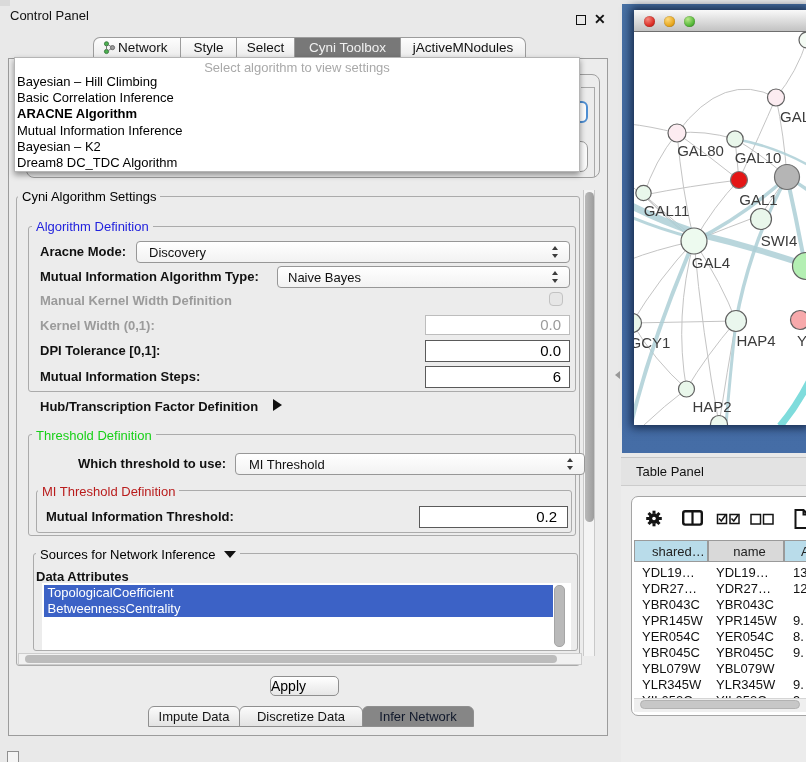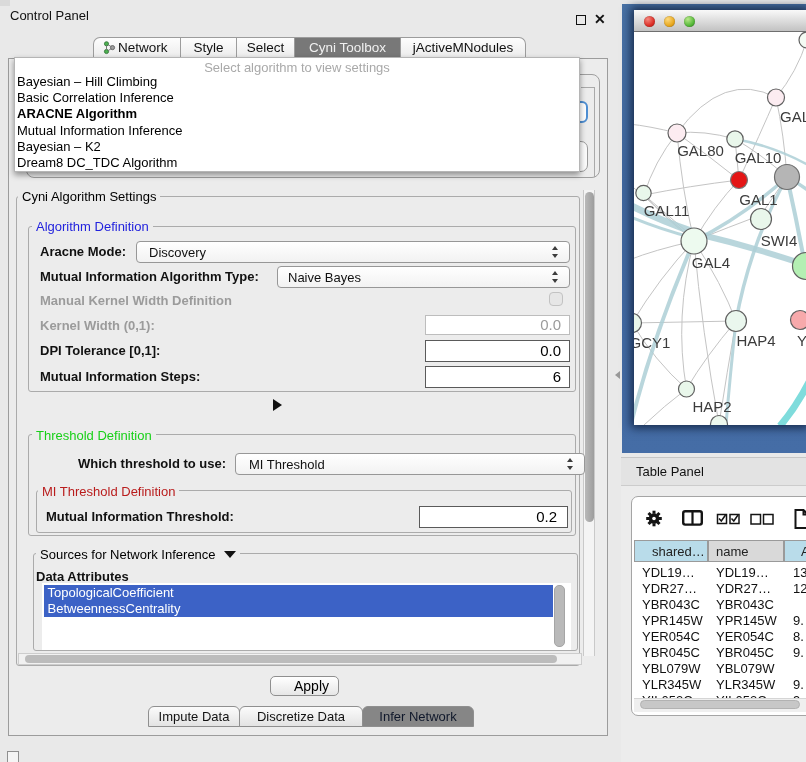--- a/index.html
+++ b/index.html
@@ -69,20 +69,21 @@
     </div>
 <div class="abs t13 b gray" style="left:40px;top:294px">Manual Kernel Width Definition</div>
 <div class="abs" style="left:549px;top:292px;width:14px;height:14px;border-radius:4px;background:#e6e6e6;border:1px solid #c2c2c2;box-sizing:border-box"></div>
 <div class="abs t13 b gray" style="left:40px;top:319px">Kernel Width (0,1):</div>
 <div class="field dis" style="left:425px;top:315px;width:145px;height:20px;line-height:18px">0.0</div>
 <div class="abs t13 b" style="left:40px;top:344px">DPI Tolerance [0,1]:</div>
 <div class="field" style="left:425px;top:340px;width:145px;height:22px;line-height:20px">0.0</div>
 <div class="abs t13 b" style="left:40px;top:370px">Mutual Information Steps:</div>
 <div class="field" style="left:425px;top:366px;width:145px;height:22px;line-height:20px">6</div>
 
+<div class="abs t13 b" style="left:40px;top:400px">Hub/Transcription Factor Definition</div>
 <div class="abs" style="left:273px;top:399px;width:0;height:0;border-left:9px solid #111;border-top:6.5px solid transparent;border-bottom:6.5px solid transparent"></div>
 
 <div class="grp" style="left:28px;top:434px;width:548px;height:102px"></div>
 <span class="glab" style="left:32px;top:429px;color:#18d018">Threshold Definition</span>
 <div class="abs t13 b" style="left:78px;top:457px">Which threshold to use:</div>
 <div class="combo" style="left:235px;top:453px;width:350px;height:22px">
       <span style="margin-left:13px">MI Threshold</span>
       <span class="carr"></span>
     </div>
 <div class="grp" style="left:36px;top:490px;width:536px;height:43px"></div>
@@ -97,21 +98,21 @@
   <div style="position:absolute;left:1.5px;top:1.5px;width:509px">
     <div class="lrow">TopologicalCoefficient</div>
     <div class="lrow">BetweennessCentrality</div>
   </div>
   <div style="position:absolute;left:512px;top:2px;width:11px;height:62px;border-radius:5px;background:#b9b9b9;border:1px solid #a5a5a5;box-sizing:border-box"></div>
 </div>
 
 <div class="abs" style="left:18px;top:653px;width:564px;height:12px;background:#f1f1f1;border:1px solid #cdcdcd;box-sizing:border-box"></div>
 <div class="abs" style="left:25px;top:655px;width:532px;height:8px;border-radius:4px;background:#bcbcbc"></div>
 
-<div class="abs" style="left:270px;top:676px;width:69px;height:20px;border:1px solid #8f8f8f;border-radius:5px;background:linear-gradient(#ffffff,#e6e6e6);box-sizing:border-box;text-align:right;font-size:14px;line-height:18px;color:#000;padding-right:9px">Apply</div>
+<div class="abs" style="left:270px;top:676px;width:69px;height:20px;border:1px solid #8f8f8f;border-radius:5px;background:linear-gradient(#ffffff,#e6e6e6);box-sizing:border-box;text-align:left;font-size:14px;line-height:18px;color:#000;padding-right:9px">Apply</div>
 
 <div class="btab" style="left:148px;width:92px">Impute Data</div>
 <div class="btab" style="left:239px;width:124px">Discretize Data</div>
 <div class="btab" style="left:362px;width:112px;background:#868686;color:#0f172a">Infer Network</div>
 
 <div class="abs" style="left:7px;top:751px;width:12px;height:14px;border:1.5px solid #909090;background:#f5f5f5;box-sizing:border-box"></div>
 
 <div class="abs" style="left:615px;top:371px;width:0;height:0;border-right:5px solid #999;border-top:4px solid transparent;border-bottom:4px solid transparent"></div>
 
 <div class="abs" style="left:14px;top:57px;width:566px;height:115px;background:#fff;border:1px solid #b5b5b5;box-sizing:border-box;box-shadow:0 3px 6px rgba(0,0,0,0.4)">
@@ -238,21 +239,21 @@
     <rect x="77.5" y="9.5" width="9" height="9"></rect>
         <path d="M79 13.5l2.3 2.5 4.2-6"></path>
     <rect x="90" y="9.5" width="9" height="9"></rect>
         <path d="M91.5 13.5l2.3 2.5 4.2-6"></path>
     <rect x="111" y="9.5" width="9.5" height="9.5"></rect>
     <rect x="123.5" y="9.5" width="9.5" height="9.5"></rect>
     <path d="M155.5 5h8l4.5 4.5V23h-12.5z M163.5 5v4.5h4.5" stroke-width="2"></path>
   </g>
 </svg>
 <div class="abs" style="left:634px;top:540px;width:74px;height:22px;background:#b9dcea;border:1px solid #9a9a9a;box-sizing:border-box;text-align:left;padding-left:17px;font-size:13px;line-height:21px;color:#222">shared…</div>
-<div class="abs" style="left:708px;top:540px;width:76px;height:22px;background:#d9d9d9;border:1px solid #9a9a9a;box-sizing:border-box;text-align:left;padding-left:7px;font-size:13px;line-height:21px;color:#222">name</div>
+<div class="abs" style="left:708px;top:540px;width:76px;height:22px;background:#d9d9d9;border:1px solid #9a9a9a;box-sizing:border-box;text-align:center;padding-left:7px;font-size:13px;line-height:21px;color:#222">name</div>
 <div class="abs" style="left:784px;top:540px;width:36px;height:22px;background:#b9dcea;border:1px solid #9a9a9a;box-sizing:border-box;font-size:13px;line-height:21px;color:#222;padding-left:16px">A</div>
 <div class="abs" style="left:634px;top:563px;width:172px;height:135px;overflow:hidden;padding-top:2px;box-sizing:border-box">
   <div class="trow">
         <span style="left:8px">YDL19…</span>
         <span style="left:82px">YDL19…</span>
         <span style="left:159px">13</span>
       </div>
   <div class="trow">
         <span style="left:8px">YDR27…</span>
         <span style="left:82px">YDR27…</span>

